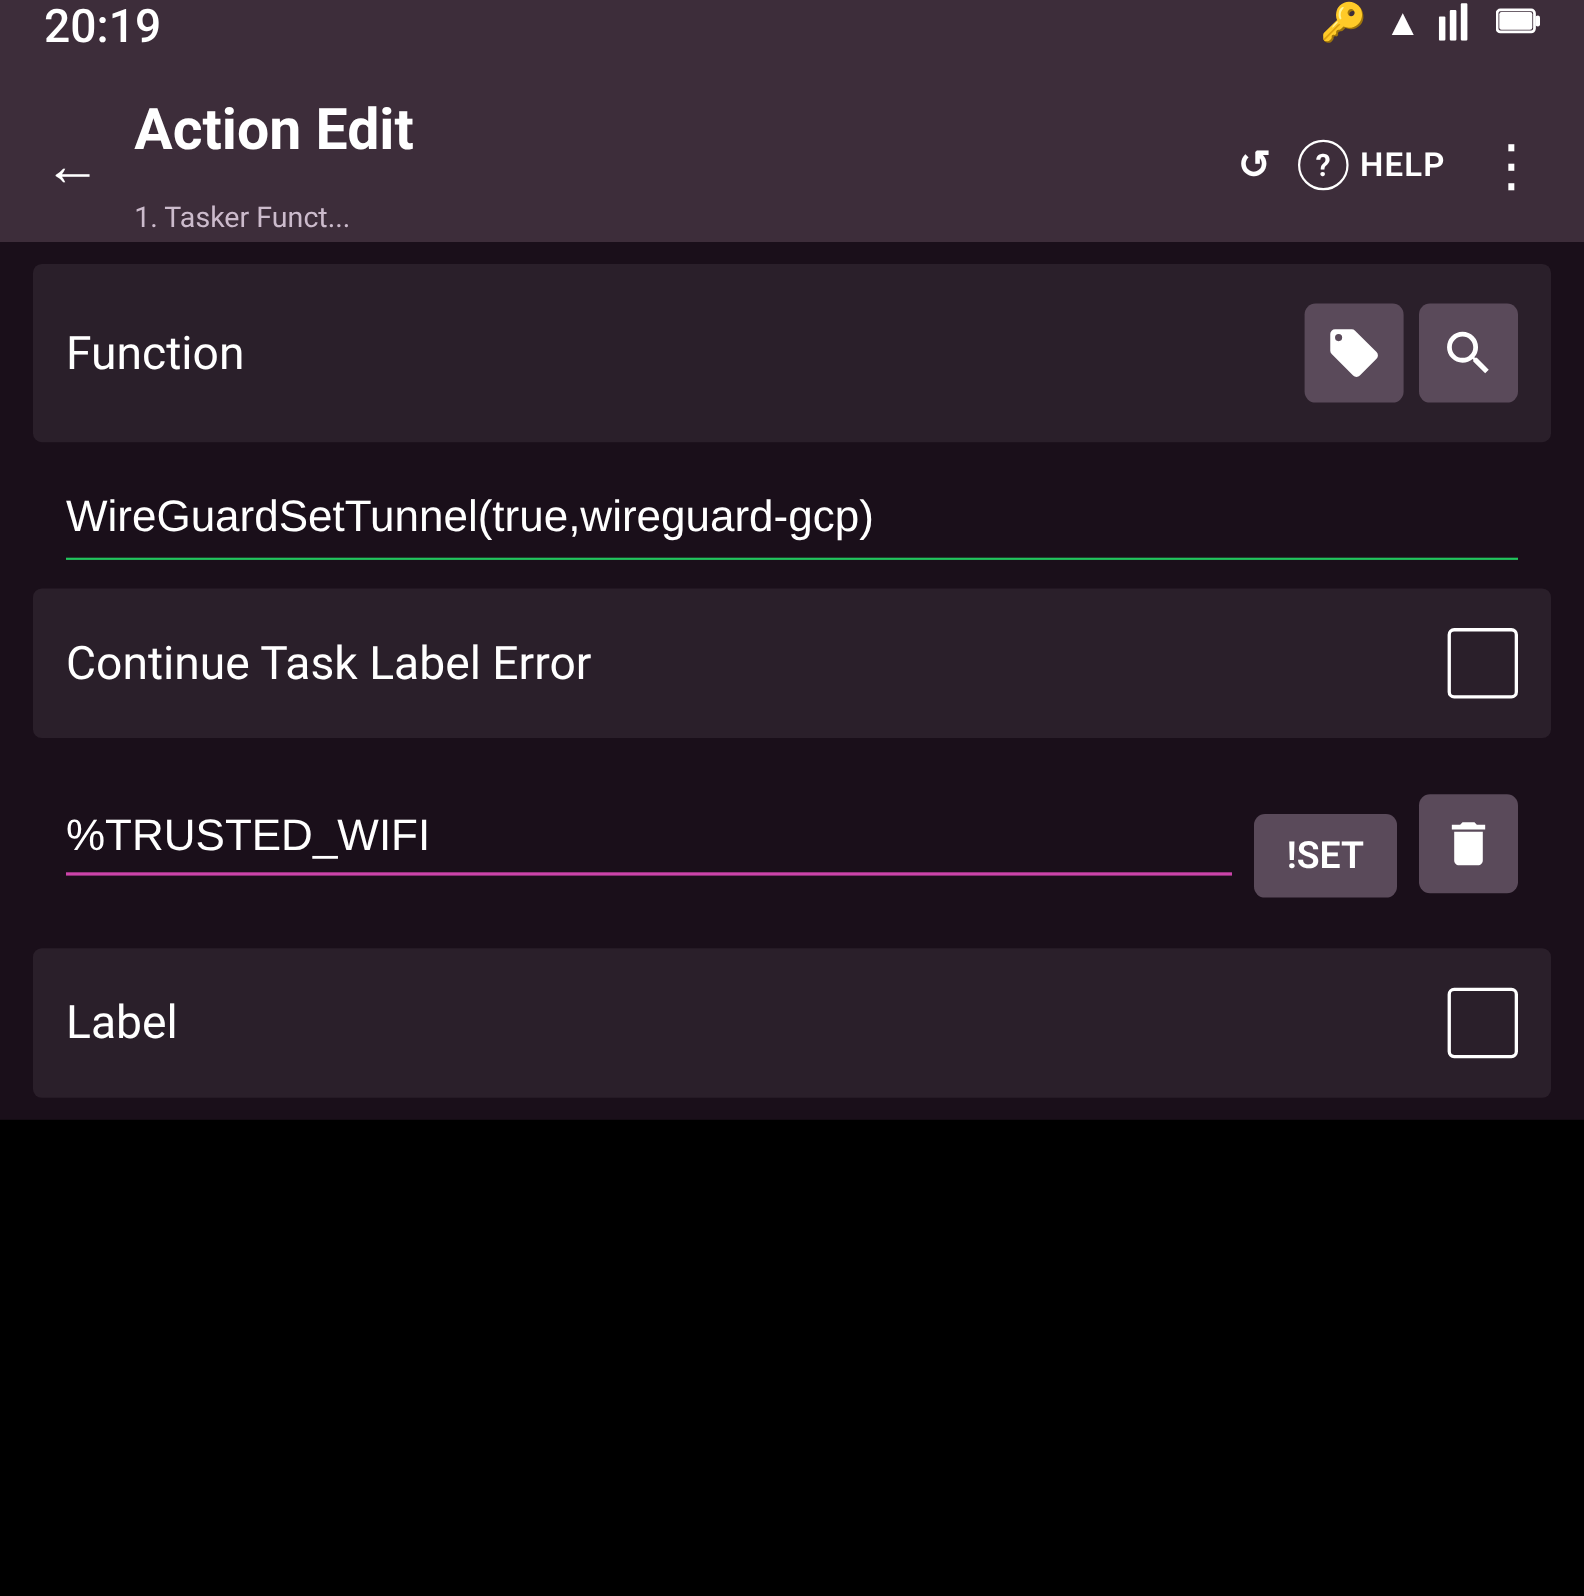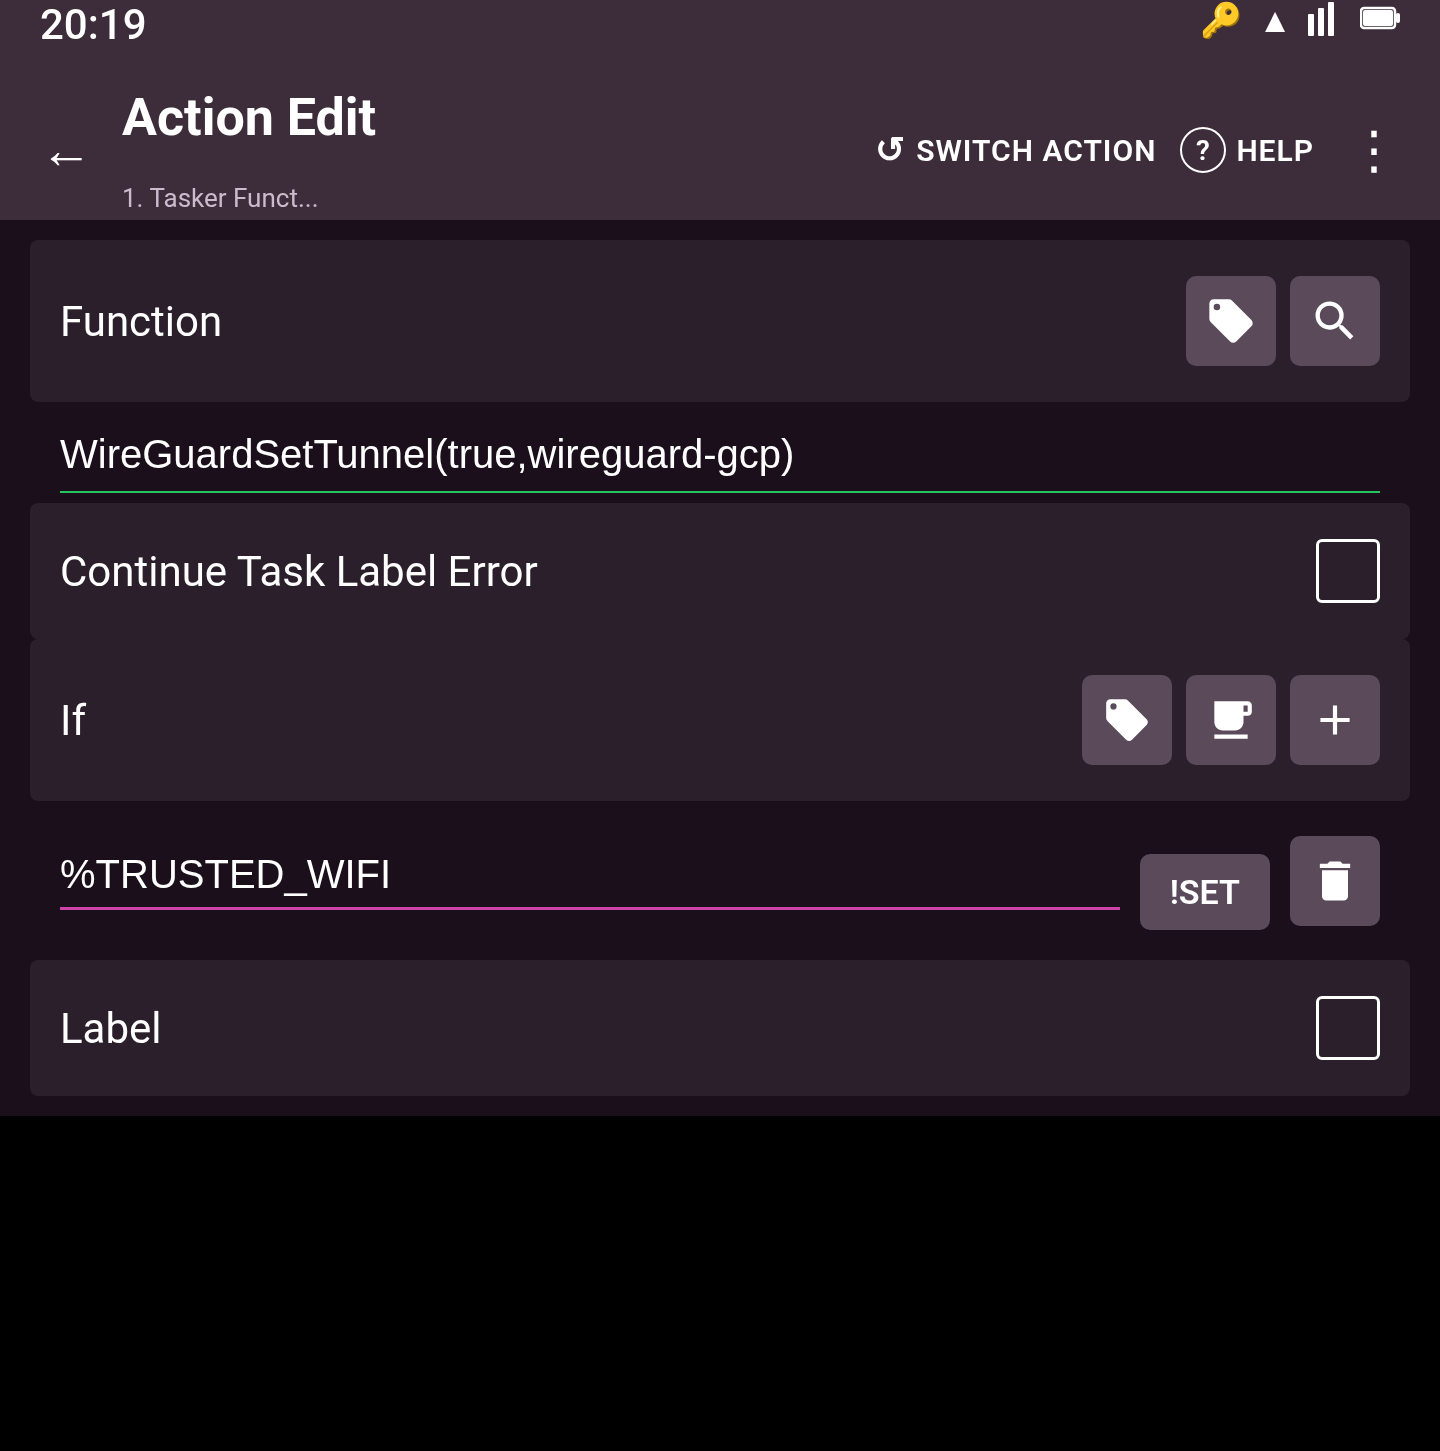--- a/index.html
+++ b/index.html
@@ -98,20 +98,21 @@
       font-size: 52px;
       cursor: pointer;
       padding: 0 10px;
     }
 
     .main-content {
       background-color: #1a0f1a;
       padding: 20px 30px;
       display: flex;
       flex-direction: column;
+      gap: 16px;
     }
 
     .section-row {
       background-color: #2a1f2a;
       border-radius: 8px;
       display: flex;
       align-items: center;
       padding: 36px 30px;
       min-height: 100px;
     }
@@ -249,21 +250,20 @@
 
 <div class="toolbar">
   <span class="back-btn">←</span>
   <div class="toolbar-title-group">
     <span class="toolbar-title">Action Edit</span>
     <span class="toolbar-subtitle">1. Tasker Funct...</span>
   </div>
   <div class="toolbar-actions">
     <div class="toolbar-btn">
       <span class="toolbar-btn-icon">↺</span>
-      <span>SWITCH ACTION</span>
     </div>
     <div class="toolbar-btn">
       <span style="border:2.5px solid #fff;border-radius:50%;width:46px;height:46px;display:inline-flex;align-items:center;justify-content:center;font-size:28px;">?</span>
       <span>HELP</span>
     </div>
     <span class="more-btn">⋮</span>
   </div>
 </div>
 
 <div class="main-content">
@@ -286,40 +286,20 @@
 
   <div class="function-input-row">
     <input class="function-input" type="text" value="WireGuardSetTunnel(true,wireguard-gcp)" style="">
   </div>
 
   <div class="section-row">
     <span class="section-label">Continue Task Label Error</span>
     <div class="checkbox-btn"></div>
   </div>
 
-  <div class="condition-row">
-    <span class="section-label">If</span>
-    <div class="section-actions">
-      <div class="icon-btn">
-        <svg viewBox="0 0 24 24" style="width:50px;height:50px;fill:white;">
-          <path d="M21.41 11.58L12.41 2.58A2 2 0 0011 2H4a2 2 0 00-2 2v7a2 2 0 00.59 1.42l9 9a2 2 0 002.82 0l7-7a2 2 0 000-2.84zM5.5 7A1.5 1.5 0 117 5.5 1.5 1.5 0 015.5 7z"></path>
-        </svg>
-      </div>
-      <div class="icon-btn">
-        <svg viewBox="0 0 24 24" style="width:50px;height:50px;fill:white;">
-          <path d="M20 3H4v10c0 2.21 1.79 4 4 4h6c2.21 0 4-1.79 4-4v-3h2c1.11 0 2-.89 2-2V5c0-1.11-.89-2-2-2zm0 5h-2V5h2v3zM4 19h16v2H4z"></path>
-        </svg>
-      </div>
-      <div class="icon-btn">
-        <svg viewBox="0 0 24 24" style="width:50px;height:50px;fill:white;">
-          <path d="M19 13h-6v6h-2v-6H5v-2h6V5h2v6h6v2z"></path>
-        </svg>
-      </div>
-    </div>
-  </div>
 
   <div class="condition-variable-row">
     <input class="condition-variable-input" type="text" value="%TRUSTED_WIFI" style="">
     <div class="isset-btn">
       <span>!SET</span>
     </div>
     <div class="delete-btn">
       <svg viewBox="0 0 24 24" style="width:52px;height:52px;fill:white;">
         <path d="M6 19c0 1.1.9 2 2 2h8c1.1 0 2-.9 2-2V7H6v12zM19 4h-3.5l-1-1h-5l-1 1H5v2h14V4z"></path>
       </svg>

